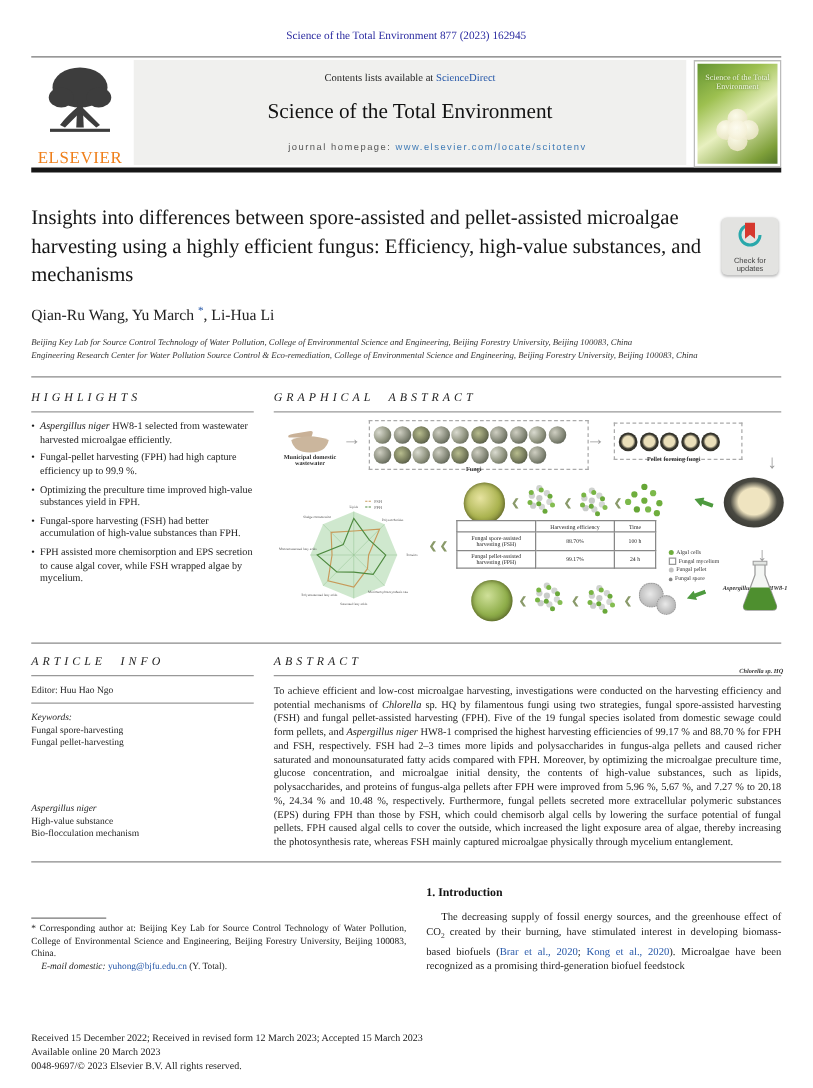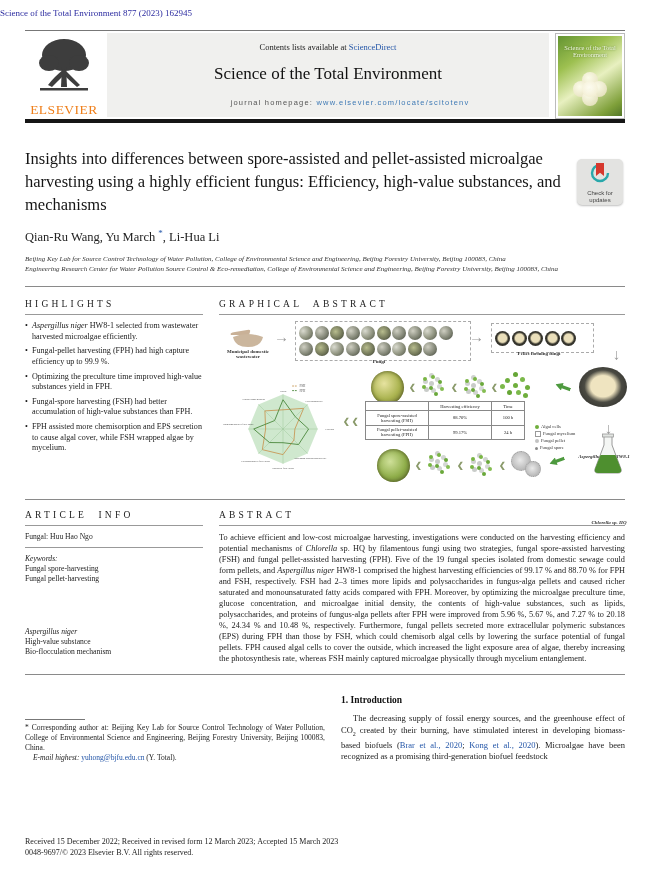--- a/index.html
+++ b/index.html
@@ -1,21 +1,21 @@
 <!DOCTYPE html>
 <html><head>
 <meta charset="utf-8">
 <style>
   html,body{margin:0;padding:0;}
   body{width:650px;height:870px;background:#fff;font-family:"Liberation Serif",serif;color:#1a1a1a;position:relative;overflow:hidden;}
   a{text-decoration:none;}
   .link{color:#2456a8;}
   .hr{border:0;border-top:1px solid #8a8a8a;margin:0;}
   
-  .cite{ text-align:left;font-size:9px;color:#2b2ba0;padding-top:8px;}
+  .cite{ text-align:center;font-size:9px;color:#2b2ba0;padding-top:23px;}
   
   .masthead{margin:12px 25px 0;position:relative;height:88px;border-top:1px solid #777;}
   .m-center{position:absolute;left:82px;right:76px;top:2px;bottom:2px;background:#f0f0ee;text-align:center;}
   .contents-line{font-size:8.5px;margin-top:9px;color:#222;}
   .journal-title{font-size:17px;margin-top:12px;color:#111;}
   .homepage-line{font-family:"Liberation Sans",sans-serif;font-size:7.5px;letter-spacing:1.2px;margin-top:14px;color:#555;padding-left:44px;}
   .homepage-line .url{color:#3f7ab5;}
   .m-left{position:absolute;left:0;top:4px;width:78px;text-align:center;}
   .elsevier-word{color:#ef7f1a;font-size:13.5px;letter-spacing:.5px;margin-top:1px;}
   .m-right{position:absolute;right:0;top:2px;width:68px;height:84px;background:linear-gradient(145deg,#5e8f2f 0%,#9dc050 30%,#e8f0c0 55%,#7fa03a 85%,#4a6e24 100%);border:1px solid #bbb;box-shadow:inset 0 0 0 2px #fff;overflow:hidden;}
@@ -27,21 +27,21 @@
   .title-wrap{margin:24px 25px 0;position:relative;}
   .art-title{font-size:16.5px;font-weight:400;line-height:23px;margin:0;width:545px;color:#151515;}
   .check-badge{position:absolute;right:2px;top:12px;width:46px;height:46px;background:#e3e3e1;border-radius:5px;text-align:center;box-shadow:0 1px 2px rgba(0,0,0,.25);}
   .check-badge .txt{font-family:"Liberation Sans",sans-serif;font-size:6px;line-height:6.5px;color:#444;margin-top:1px;}
   .authors{margin:12px 25px 0;font-size:12.5px;color:#222;}
   .authors .star{color:#2456a8;font-size:9px;vertical-align:super;}
   .affils{margin:10px 25px 0;font-size:7px;font-style:italic;line-height:9.5px;color:#333;}
   .rule-main{margin:12px 25px 0;}
   
   .cols{display:grid;grid-template-columns:178px 1fr;column-gap:16px;margin:8px 25px 0;}
-  .sec-head{font-size:9.5px;letter-spacing:3.2px;word-spacing:6px;color:#222;margin:4px 0 5px;}
+  .sec-head{font-size:9.5px;letter-spacing:3.2px;word-spacing:6px;color:#222;margin:4px 0 5px;font-style:italic;}
   .sub-rule{border-top:1px solid #999;margin:0 0 6px;}
   .hl-list{padding:0;margin:2px 0 0;list-style:none;}
   .hl-list li{font-size:8.1px;line-height:10.6px;margin-bottom:4px;padding-left:7px;position:relative;text-align:left;}
   .hl-list li:before{content:"•";position:absolute;left:0;top:0;}
   .it{font-style:italic;margin-top:43px;}
   
   .ga{position:relative;height:172px;margin-top:4px;font-family:"Liberation Serif",serif;}
   .ga .lbl{position:absolute;font-size:5px;font-weight:bold;color:#333;text-align:center;}
   .dash-box{position:absolute;border:1px dashed #aaa;padding:2px 3px;display:flex;flex-wrap:wrap;gap:1.5px;align-content:center;}
   .fp{width:14px;height:14px;border-radius:50%;background:radial-gradient(circle at 35% 35%,#cfcfc2,#7c8070 60%,#3c4038);}
@@ -292,21 +292,21 @@
     </div>
   </div>
 </div>
 
 <hr class="hr rule-main" style="margin-top:6px;">
 
 <div class="cols cols2">
   <div class="ai">
     <div class="sec-head">ARTICLE INFO</div>
     <div class="sub-rule"></div>
-    <div class="editor">Fungal: Huu Hao Ngo</div>
+    <div class="editor">Editor: Huu Hao Ngo</div>
     <div class="sub-rule"></div>
     <div class="kw-label">Keywords:</div>
     <div>Fungal spore-harvesting</div>
     <div>Fungal pellet-harvesting</div>
     <div class="it">Aspergillus niger</div>
     <div>High-value substance</div>
     <div>Bio-flocculation mechanism</div>
   </div>
   <div>
     <div class="sec-head">ABSTRACT</div>
@@ -314,24 +314,25 @@
     <div class="abstract-text"><span>To achieve efficient and low-cost microalgae harvesting, investigations were conducted on the harvesting efficiency and potential mechanisms of </span><span class="it">Chlorella</span><span> sp. HQ by filamentous fungi using two strategies, fungal spore-assisted harvesting (FSH) and fungal pellet-assisted harvesting (FPH). Five of the 19 fungal species isolated from domestic sewage could form pellets, and </span><span class="it">Aspergillus niger</span><span> HW8-1 comprised the highest harvesting efficiencies of 99.17 % and 88.70 % for FPH and FSH, respectively. FSH had 2–3 times more lipids and polysaccharides in fungus-alga pellets and caused richer saturated and monounsaturated fatty acids compared with FPH. Moreover, by optimizing the microalgae preculture time, glucose concentration, and microalgae initial density, the contents of high-value substances, such as lipids, polysaccharides, and proteins of fungus-alga pellets after FPH were improved from 5.96 %, 5.67 %, and 7.27 % to 20.18 %, 24.34 % and 10.48 %, respectively. Furthermore, fungal pellets secreted more extracellular polymeric substances (EPS) during FPH than those by FSH, which could chemisorb algal cells by lowering the surface potential of fungal pellets. FPH caused algal cells to cover the outside, which increased the light exposure area of algae, thereby increasing the photosynthesis rate, whereas FSH mainly captured microalgae physically through mycelium entanglement.</span></div>
   </div>
 </div>
 
 <hr class="hr bottom-rule">
 
 <div class="bottom-cols">
   <div class="footnote">
     <div class="mini-rule"></div>
     <div>* Corresponding author at: Beijing Key Lab for Source Control Technology of Water Pollution, College of Environmental Science and Engineering, Beijing Forestry University, Beijing 100083, China.</div>
-    <div style="text-indent:8px;"><span class="it">E-mail highest: </span><a class="link" href="#">yuhong@bjfu.edu.cn</a><span> (Y. Total).</span></div>
+    <div style="text-indent:8px;"><span class="it">E-mail domestic: </span><a class="link" href="#">yuhong@bjfu.edu.cn</a><span> (Y. Total).</span></div>
   </div>
   <div class="intro">
     <h3>1. Introduction</h3>
     <p><span>The decreasing supply of fossil energy sources, and the greenhouse effect of CO</span><sub>2</sub><span> created by their burning, have stimulated interest in developing biomass-based biofuels (</span><a class="link" href="#">Brar et al., 2020</a><span>; </span><a class="link" href="#">Kong et al., 2020</a><span>). Microalgae have been recognized as a promising third-generation biofuel feedstock</span></p>
   </div>
 </div>
 
 <div class="pagefoot">
   <div>Received 15 December 2022; Received in revised form 12 March 2023; Accepted 15 March 2023</div>
+  <div>Available online 20 March 2023</div>
   <div>0048-9697/© 2023 Elsevier B.V. All rights reserved.</div>
 </div>
 
 </body></html>

